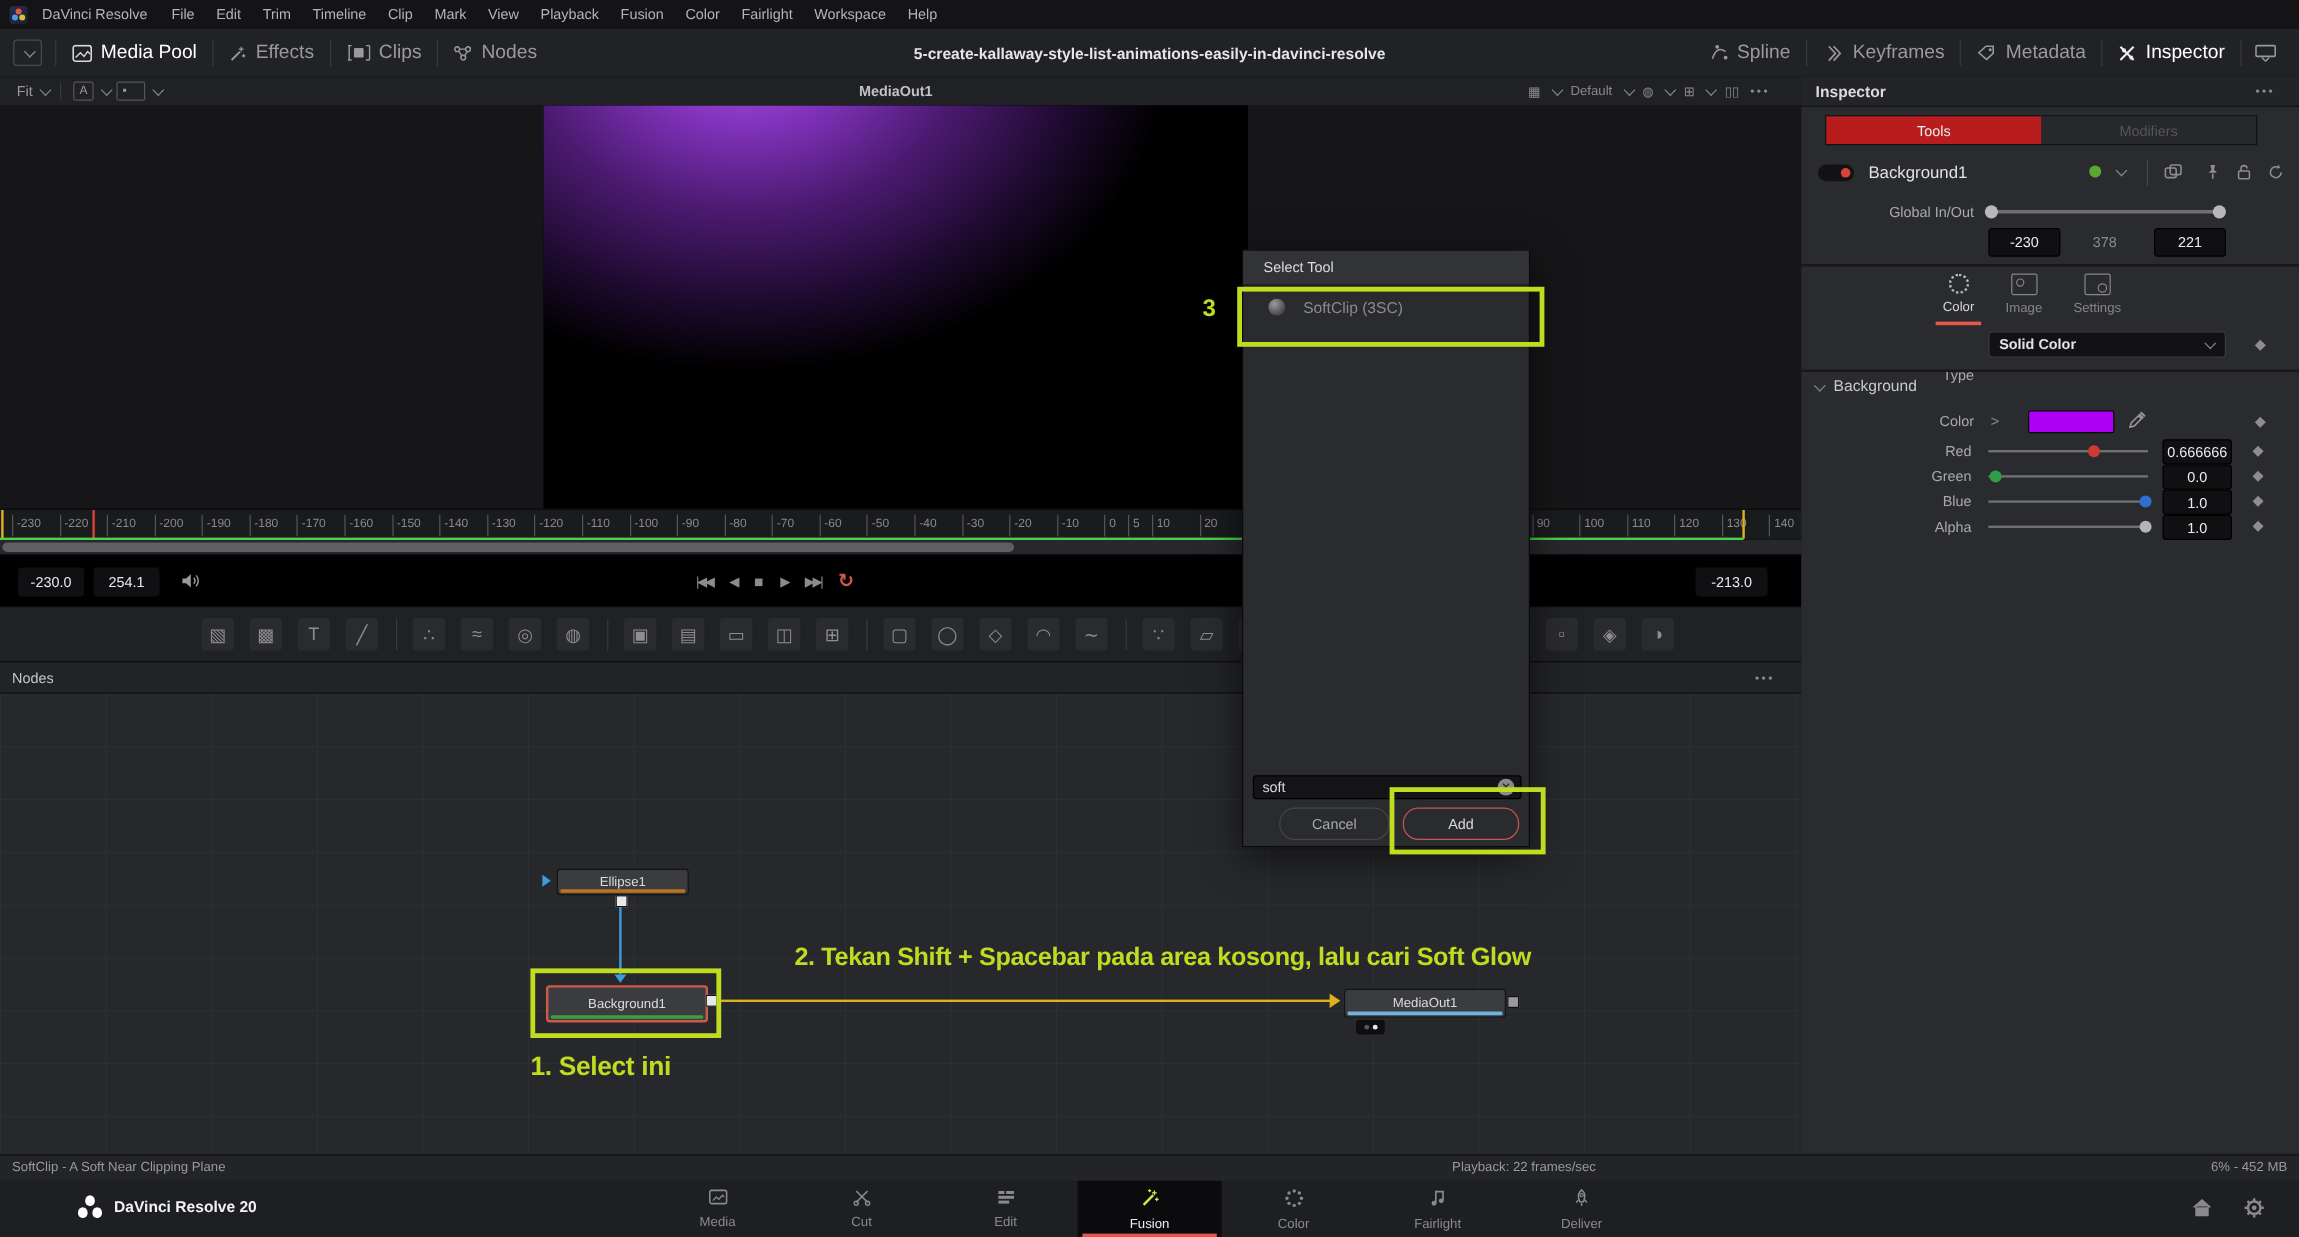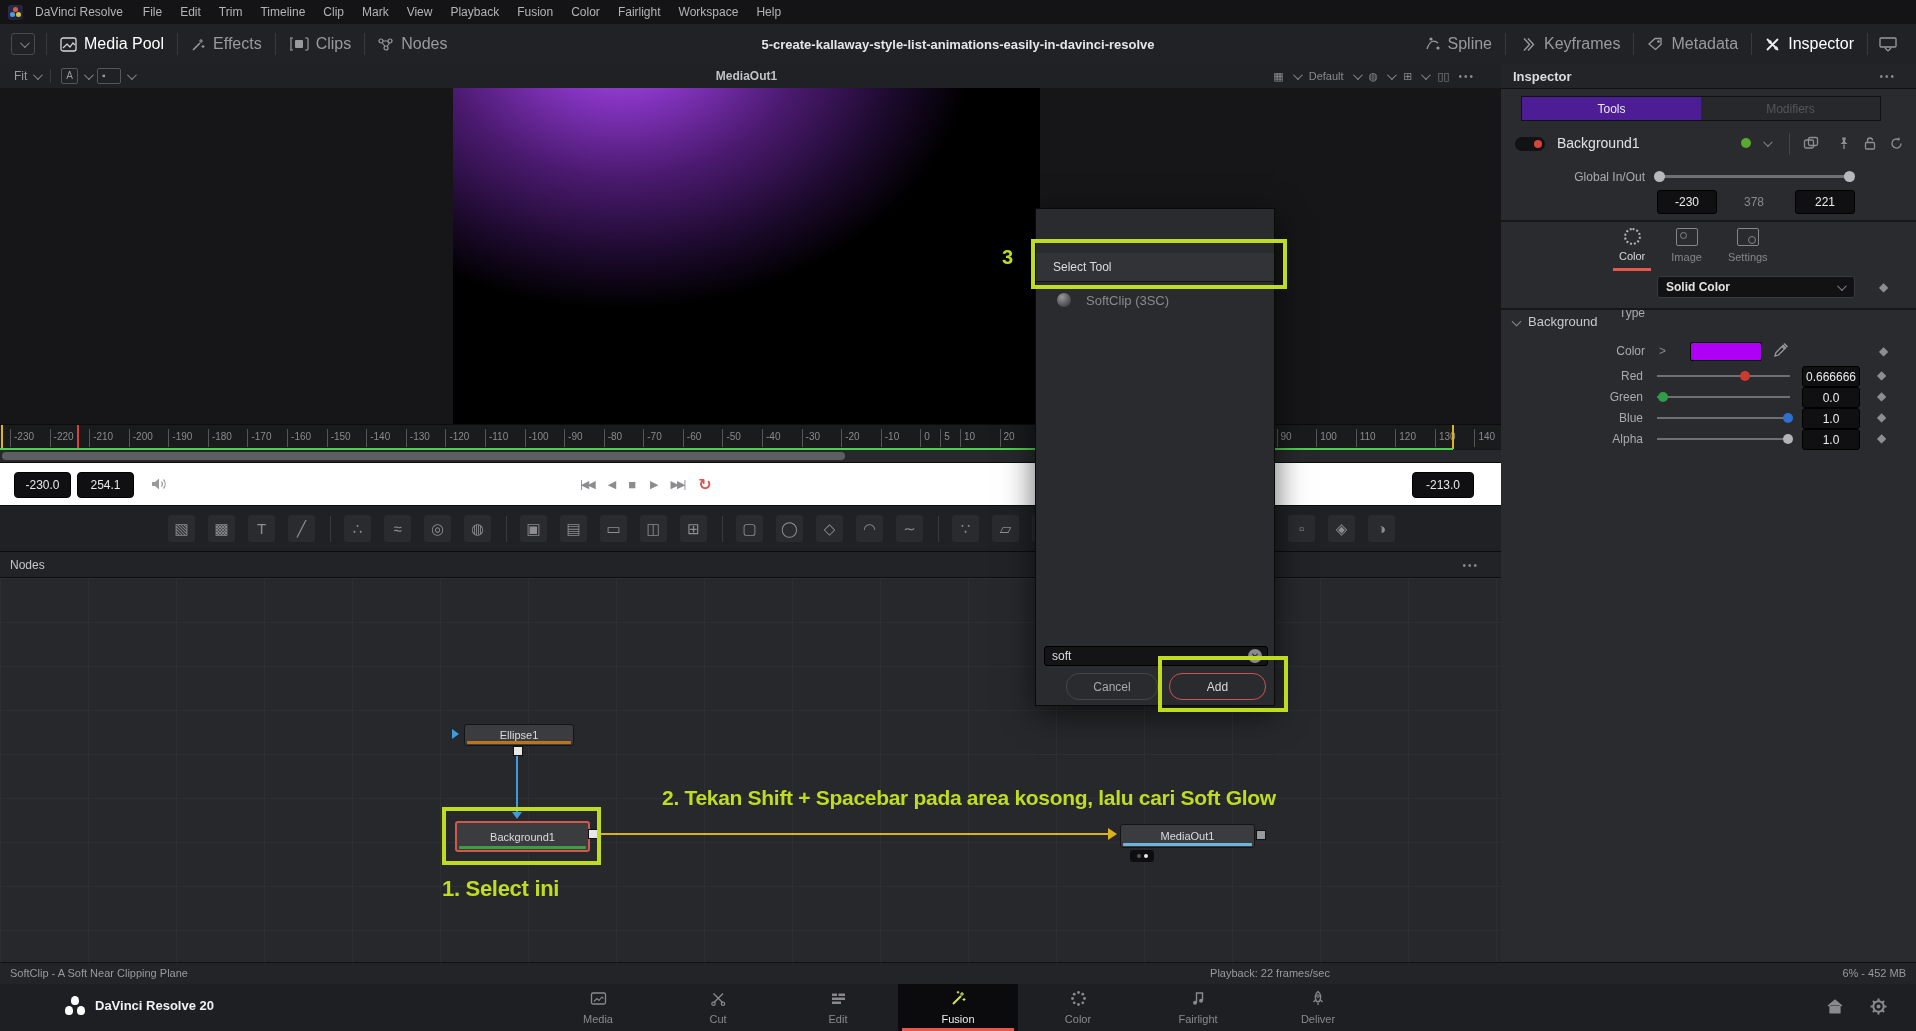--- a/index.html
+++ b/index.html
@@ -48,21 +48,21 @@
   #ruler{position:absolute;left:0;top:360px;width:100%;height:24px;background:#1a1b1d;border-top:1px solid #0c0c0d;overflow:hidden;}
   .tick{position:absolute;top:4px;font-size:10px;color:#8a8a8c;border-left:1px solid #55555a;padding-left:3px;height:18px;line-height:16px;}
   #in-marker{position:absolute;left:1px;top:0;width:2px;height:24px;background:#e0b21e;}
   #out-marker{position:absolute;left:1452px;top:0;width:2px;height:24px;background:#e0b21e;}
   #playhead{position:absolute;left:77px;top:0;width:2px;height:24px;background:#d84438;}
   #renderline{position:absolute;left:0;top:384px;width:1453px;height:2px;background:#4bd14b;}
   #scrollrow{position:absolute;left:0;top:386px;width:100%;height:12px;background:#27282b;}
   #scrollthumb{position:absolute;left:2px;top:2px;width:843px;height:8px;border-radius:4px;background:#5e5f63;}
 
   
-  #transport{position:absolute;left:0;top:398px;width:100%;height:43px;background:#ffffff;border-top:1px solid #0c0c0d;}
+  #transport{position:absolute;left:0;top:398px;width:100%;height:43px;background:#000000;border-top:1px solid #0c0c0d;}
   .tfield{position:absolute;top:9px;height:24px;background:#101013;border:1px solid #000;border-radius:4px;color:#e8e8ea;font-size:12px;display:flex;align-items:center;justify-content:center;}
   #tf-in{left:14px;width:55px;} #tf-out{left:77px;width:55px;} #tf-cur{left:1412px;width:60px;}
   #trans-btns{position:absolute;left:580px;top:9px;display:flex;align-items:center;gap:14px;color:#8c8c90;font-size:11px;height:24px;}
   #trans-btns .t{letter-spacing:-2px;} #trans-btns .stop{font-size:13px;}
   #loop-btn{color:#d5584a;font-size:16px;font-weight:bold;}
 
   
   #ftoolbar{position:absolute;left:0;top:441px;width:100%;height:46px;background:#202124;border-top:1px solid #0c0c0d;display:flex;align-items:center;padding-left:168px;box-sizing:border-box;}
   .ficon{width:27px;height:27px;margin-right:13px;background:#2a2b2f;border-radius:3px;color:#8e8e92;font-size:15px;display:flex;align-items:center;justify-content:center;flex:0 0 auto;}
   .fsep{width:1px;height:26px;background:#3a3a3e;margin:0 13px 0 2px;flex:0 0 auto;}
@@ -93,41 +93,41 @@
   #mo-badge{position:absolute;left:1130px;top:272px;width:24px;height:12px;background:#0e0e10;border-radius:3px;display:flex;align-items:center;justify-content:center;gap:3px;}
   #mo-badge i{width:4px;height:4px;border-radius:50%;}
   #mo-badge i:nth-child(1){background:#555;} #mo-badge i:nth-child(2){background:#e8e8e8;}
 
   
   .anno-box{position:absolute;border:4px solid #bfdc20;z-index:60;pointer-events:none;}
   .anno-text{position:absolute;color:#bfdc20;font-weight:bold;z-index:60;letter-spacing:-0.3px;pointer-events:none;}
 
   
   #dialog{position:absolute;left:1035px;top:208px;width:240px;height:498px;background:#2a2b2e;border:1px solid #0a0a0b;box-shadow:0 8px 30px rgba(0,0,0,.6);z-index:50;box-sizing:border-box;}
-  #dlg-title{height:28px;background:#323336;border-bottom:1px solid #141416;display:flex;align-items:center;padding-left:17px;font-size:12px;color:#dcdcde;margin-top:44px;}
+  #dlg-title{height:28px;background:#323336;border-bottom:1px solid #141416;display:flex;align-items:center;padding-left:17px;font-size:12px;color:#dcdcde;}
   .dlg-item{height:36px;display:flex;align-items:center;gap:14px;padding-left:20px;font-size:13px;color:#8a8a8e;}
   .dlg-item.sel{background:#1b1b1e;color:#ececee;}
   .dlg-ic{width:16px;height:16px;position:relative;flex:0 0 auto;}
   .dlg-ic.droplet::before{content:"";position:absolute;left:3px;top:2px;width:10px;height:10px;border:1.5px solid #77777b;border-radius:0 50% 50% 50%;transform:rotate(45deg);}
   .dlg-ic.droplet::after{content:"";position:absolute;left:7px;top:8px;width:3px;height:3px;border-radius:50%;border:1px solid #77777b;}
   .dlg-ic.sphere::before{content:"";position:absolute;left:1px;top:1px;width:14px;height:14px;border-radius:50%;background:radial-gradient(circle at 35% 30%,#9a9a9e,#4a4a4e 70%);}
   #dlg-search{position:absolute;left:8px;top:437px;width:224px;height:20px;background:#141416;border:1px solid #000;border-radius:3px;color:#dcdcde;font-size:12px;padding:0 22px 0 7px;box-sizing:border-box;font-family:inherit;}
   #dlg-clear{position:absolute;right:12px;top:440px;width:14px;height:14px;border-radius:50%;background:#8a8a8e;color:#1a1a1c;font-size:10px;font-weight:bold;display:flex;align-items:center;justify-content:center;}
   .dlg-btn{position:absolute;top:464px;height:25px;border-radius:13px;font-size:12px;display:flex;align-items:center;justify-content:center;}
   #btn-cancel{left:30px;width:90px;border:1px solid #46464a;color:#a8a8ac;}
   #btn-add{left:133px;width:95px;border:1px solid #c9544f;color:#d8d8da;}
 
   
   #inspector{position:absolute;left:1501px;top:64px;width:415px;height:898px;background:#2a2b2f;}
   #insp-head{height:24px;background:#232428;border-bottom:1px solid #121214;display:flex;align-items:center;position:relative;}
   #insp-head .title{font-size:13px;font-weight:bold;color:#dcdcde;padding-left:12px;}
   #insp-head .dots3{position:absolute;right:20px;}
   #insp-tabs{position:absolute;left:20px;top:32px;width:360px;height:25px;display:flex;border:1px solid #121214;box-sizing:border-box;}
   .insp-tab{flex:1;display:flex;align-items:center;justify-content:center;font-size:12px;}
-  .insp-tab.active{background:#4c1d95;color:#ececee;}
+  .insp-tab.active{background:#b91c1c;color:#ececee;}
   .insp-tab.dim{background:#27282b;color:#55555a;}
   #node-row{position:absolute;left:0;top:66px;width:100%;height:30px;}
   #toggle{position:absolute;left:14px;top:7px;width:30px;height:14px;border-radius:7px;background:#121214;}
   #toggle i{position:absolute;right:3px;top:3px;width:8px;height:8px;border-radius:50%;background:#d5453a;}
   #node-name{position:absolute;left:56px;top:5px;font-size:14px;color:#e2e2e4;}
   #ver-dot{position:absolute;left:240px;top:8px;width:10px;height:10px;border-radius:50%;background:#59a82f;}
   #node-row .chev{position:absolute;left:262px;top:10px;}
   #node-row .vsep{position:absolute;left:288px;top:3px;width:1px;height:22px;background:#46464a;}
   .mini-ic{position:absolute;top:6px;color:#8e8e92;}
   #global-row{position:absolute;left:0;top:100px;width:100%;height:56px;font-size:12px;}

